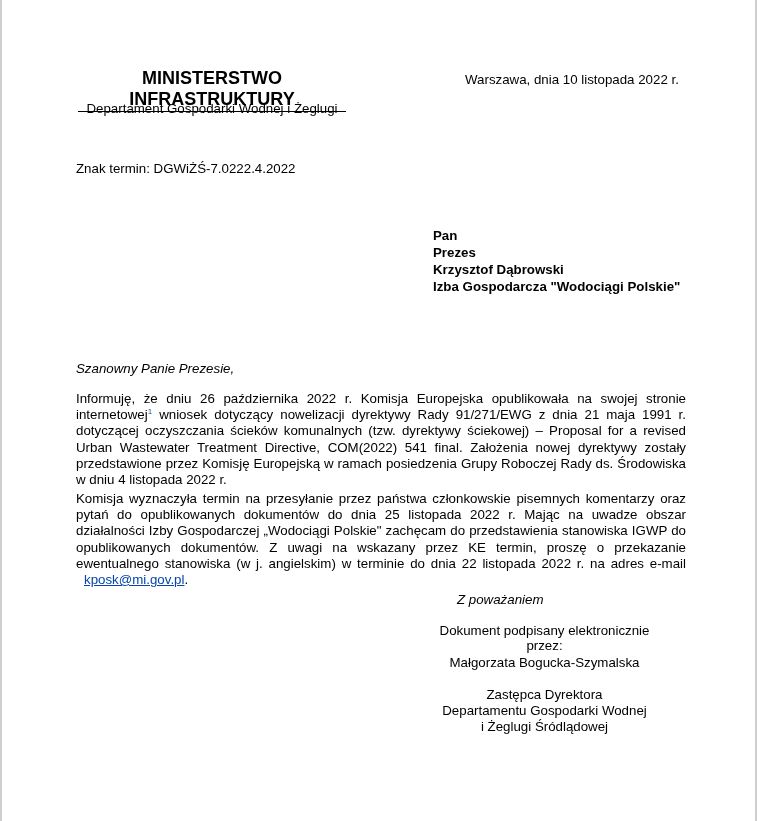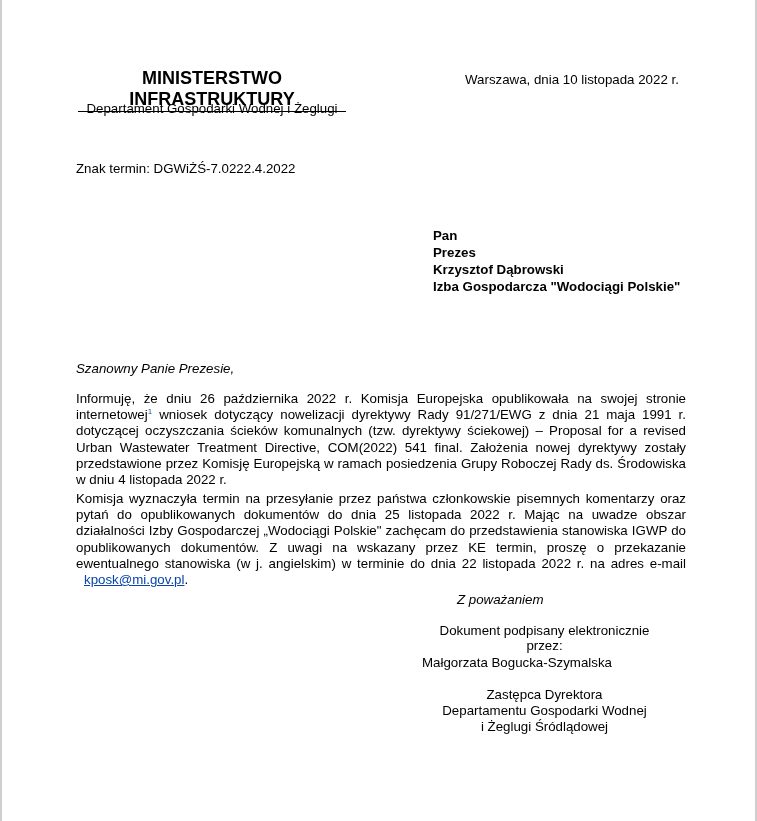--- a/index.html
+++ b/index.html
@@ -27,21 +27,21 @@
     .salutation { left: 74px; top: 361px; font-style: italic; }
     .para {
       left: 74px; width: 610px; text-align: justify; line-height: 16.2px;
     }
     .para1 { top: 391px; }
     .para2 { top: 491px; }
     sup.fn { font-size: 8px; color: #1a4f9c; vertical-align: 5px; line-height: 0; }
     a.email { color: #0645ad; text-decoration: underline; margin-left: 8px; }
     .closing { left: 431px; top: 592px; font-style: italic; margin-left: 24px; }
     .signed-by { left: 420px; top: 623px; width: 245px; text-align: center; }
-    .signer { left: 420px; top: 655px; width: 245px; text-align: left; }
+    .signer { left: 420px; top: 655px; width: 245px; text-align: center; }
     .signer-title { left: 420px; top: 687px; width: 245px; text-align: center; line-height: 16px; }
   </style>
 </head>
 <body>
 
 <div class="page">
 
   <div class="abs ministry">MINISTERSTWO INFRASTRUKTURY</div>
 
   <div class="abs department">

